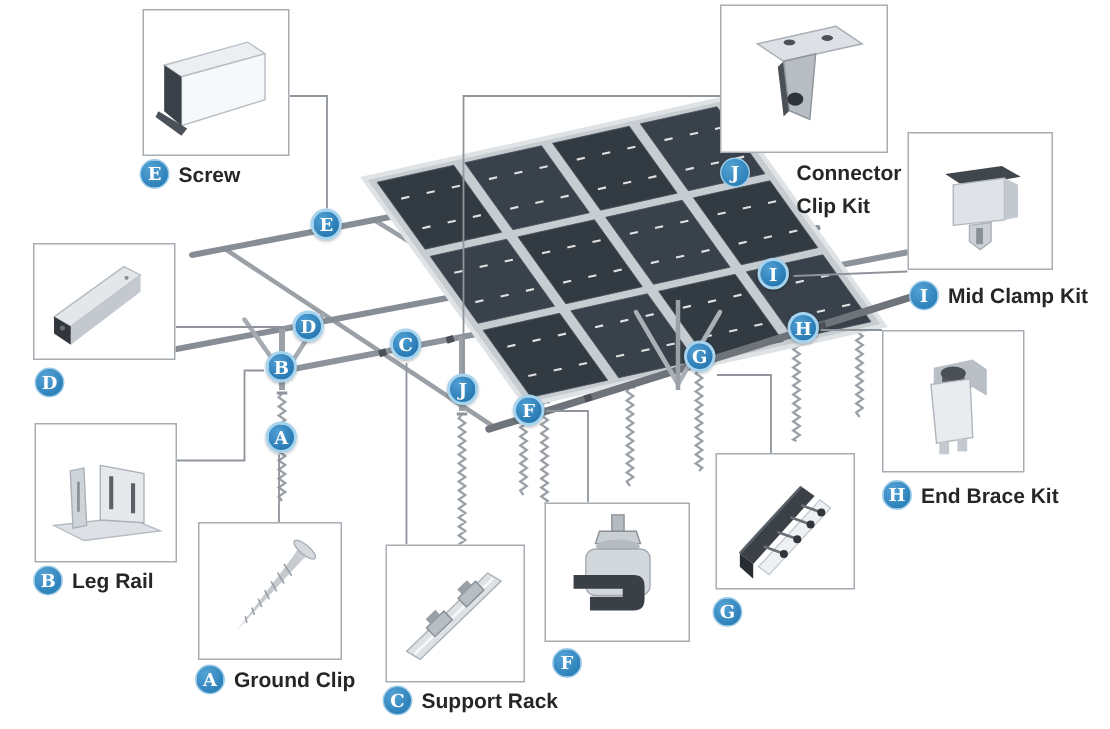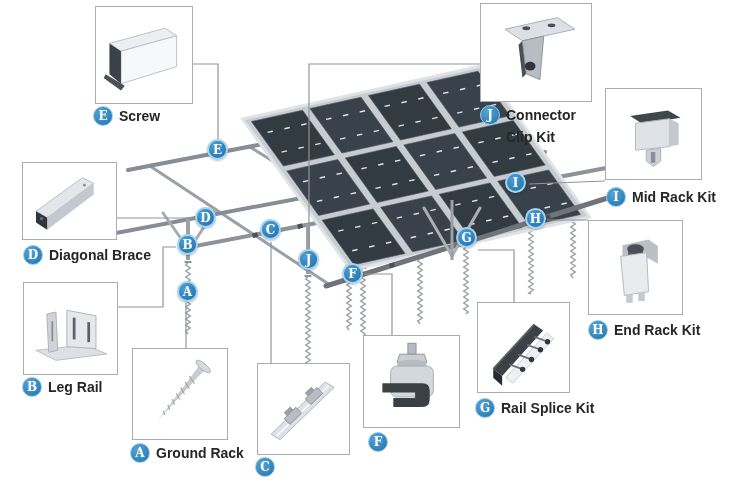--- a/index.html
+++ b/index.html
@@ -4,21 +4,21 @@
 <style>
   html,body{margin:0;padding:0;background:#fff;}
   .stage{position:relative;width:740px;height:486px;background:#ffffff;overflow:hidden;
          font-family:"Liberation Sans", sans-serif;}
   #scene{position:absolute;left:0;top:0;z-index:1;}
   .box{position:absolute;background:#ffffff;border:1px solid #a8adb4;z-index:2;box-sizing:border-box;}
   .box svg{width:100%;height:100%;display:block;}
   .lab{position:absolute;z-index:3;display:flex;align-items:center;gap:6px;
        font-weight:bold;font-size:14px;color:#262626;white-space:nowrap;}
   .lab.wrap{align-items:flex-start;white-space:normal;}
-  .lab.wrap .txt{width:80px;line-height:1.55;}
+  .lab.wrap .txt{width:80px;line-height:1.55;margin-left:25px;}
   .badge{width:20px;height:20px;border-radius:50%;flex:0 0 20px;
          background:radial-gradient(circle at 35% 30%, #54a3d6, #1e74ae);
          border:1.5px solid #9ccbe9;color:#fff;display:flex;align-items:center;justify-content:center;
          font-family:"DejaVu Serif", serif;font-weight:bold;font-size:12px;box-sizing:border-box;}
   .dot{position:absolute;z-index:4;width:21px;height:21px;border-radius:50%;
        background:radial-gradient(circle at 35% 30%, #4f9fd4, #1a6ca6);
        border:2px solid #a6d3ee;color:#fff;display:flex;align-items:center;justify-content:center;
        font-family:"DejaVu Serif", serif;font-weight:bold;font-size:12px;box-sizing:border-box;
        box-shadow:0 1px 2px rgba(0,0,0,.25);}
   
@@ -325,47 +325,46 @@
       <circle cx="66" cy="22" r="1.5" fill="#8a9096"></circle>
     </svg>
   </div>
 
   <div class="lab" id="lab-rail">
     <span class="badge">E</span>
     <span class="txt">Screw</span>
   </div>
   <div class="lab" id="lab-diagonal-brace">
     <span class="badge">D</span>
-    <span class="txt">Diagonal Brace</span>
   </div>
   <div class="lab" id="lab-leg-base">
     <span class="badge">B</span>
     <span class="txt">Leg Rail</span>
   </div>
   <div class="lab" id="lab-ground-screw">
     <span class="badge">A</span>
-    <span class="txt">Ground Rack</span>
+    <span class="txt">Ground Clip</span>
   </div>
   <div class="lab" id="lab-support-rack">
     <span class="badge">C</span>
+    <span class="txt">Support Rack</span>
   </div>
   <div class="lab" id="lab-fixing-clamp">
     <span class="badge">F</span>
   </div>
   <div class="lab" id="lab-rail-splice">
     <span class="badge">G</span>
-    <span class="txt">Rail Splice Kit</span>
   </div>
   <div class="lab" id="lab-end-clamp">
     <span class="badge">H</span>
-    <span class="txt">End Rack Kit</span>
+    <span class="txt">End Brace Kit</span>
   </div>
   <div class="lab" id="lab-mid-clamp">
     <span class="badge">I</span>
-    <span class="txt">Mid Rack Kit</span>
+    <span class="txt">Mid Clamp Kit</span>
   </div>
   <div class="lab wrap" id="lab-connector-clip">
     <span class="badge">J</span>
     <span class="txt">Connector Clip Kit</span>
   </div>
 
   <div class="dot" id="dot-E">E</div>
   <div class="dot" id="dot-D">D</div>
   <div class="dot" id="dot-B">B</div>
   <div class="dot" id="dot-A">A</div>

